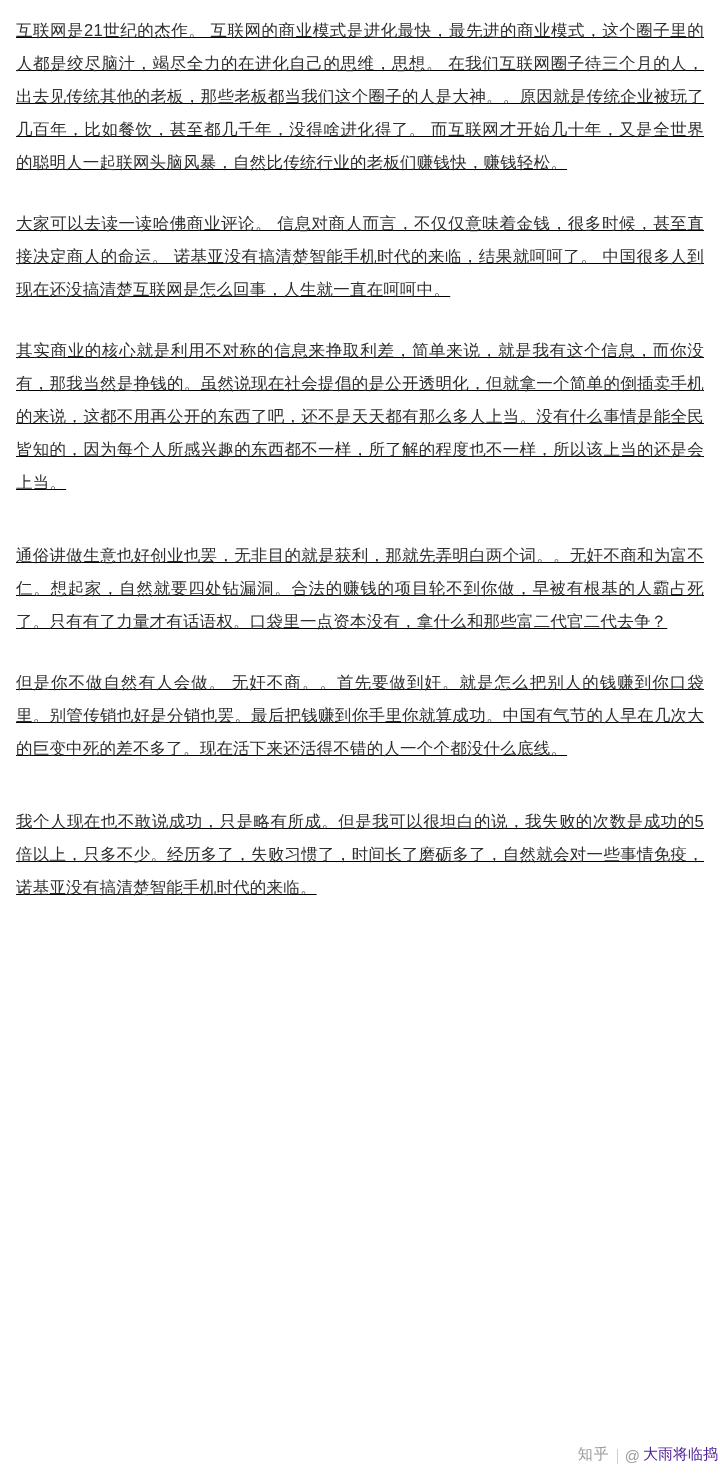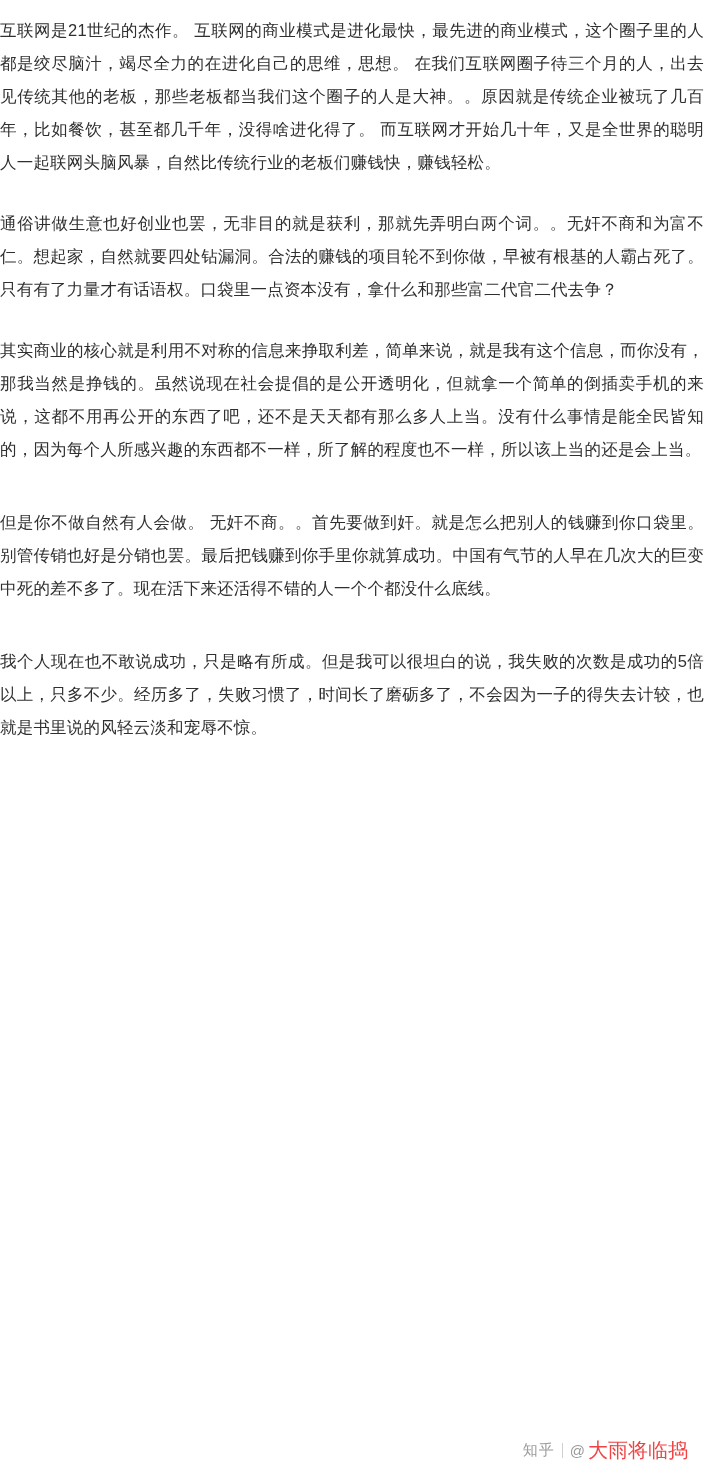--- a/index.html
+++ b/index.html
@@ -10,82 +10,84 @@
   body {
     width: 720px;
     font-family: "Liberation Sans", "DejaVu Sans", sans-serif;
   }
   .page {
     position: relative;
     width: 720px;
     min-height: 1478px;
     background: #ffffff;
     box-sizing: border-box;
-    padding: 14px 16px 0 0;
+    padding: 14px 16px 0 16px;
+    text-decoration: underline;
   }
   .article {
     display: block;
   }
   .para {
     font-size: 16.5px;
     line-height: 2.0;
     color: #2f2f2f;
     text-align: justify;
     text-justify: inter-character;
     margin: 0 0 28px 0;
     letter-spacing: 0.2px;
     white-space: pre-wrap;
   }
   .para.gap-large {
     margin-bottom: 40px;
   }
   .footer {
     position: absolute;
-    right: 32px;
+    right: 2px;
     bottom: 14px;
     display: flex;
-    align-items: center;
+    align-items: flex-end;
     gap: 7px;
     color: #9b9b9b;
     font-size: 15px;
   }
   .footer .logo {
     display: inline-flex;
     align-items: center;
     color: #9b9b9b;
     font-size: 15px;
     letter-spacing: 1px;
   }
   .footer .sep {
     display: inline-block;
     width: 1px;
     height: 15px;
     background: #cfcfcf;
   }
   .footer .author {
-    color: #ef4444;
-    font-size: 20px;
+    color: #4c1d95;
+    font-size: 15px;
   }
   .footer .at {
     color: #9b9b9b;
     font-size: 15px;
     margin-right: -4px;
   }
 </style>
 </head>
 <body>
 
 <div class="page">
 
   <div class="article">
     <p class="para">互联网是21世纪的杰作。 互联网的商业模式是进化最快，最先进的商业模式，这个圈子里的人都是绞尽脑汁，竭尽全力的在进化自己的思维，思想。 在我们互联网圈子待三个月的人，出去见传统其他的老板，那些老板都当我们这个圈子的人是大神。。原因就是传统企业被玩了几百年，比如餐饮，甚至都几千年，没得啥进化得了。 而互联网才开始几十年，又是全世界的聪明人一起联网头脑风暴，自然比传统行业的老板们赚钱快，赚钱轻松。</p>
+    <p class="para">大家可以去读一读哈佛商业评论。 信息对商人而言，不仅仅意味着金钱，很多时候，甚至直接决定商人的命运。 诺基亚没有搞清楚智能手机时代的来临，结果就呵呵了。 中国很多人到现在还没搞清楚互联网是怎么回事，人生就一直在呵呵中。</p>
+    <p class="para gap-large">其实商业的核心就是利用不对称的信息来挣取利差，简单来说，就是我有这个信息，而你没有，那我当然是挣钱的。虽然说现在社会提倡的是公开透明化，但就拿一个简单的倒插卖手机的来说，这都不用再公开的东西了吧，还不是天天都有那么多人上当。没有什么事情是能全民皆知的，因为每个人所感兴趣的东西都不一样，所了解的程度也不一样，所以该上当的还是会上当。</p>
     <p class="para">通俗讲做生意也好创业也罢，无非目的就是获利，那就先弄明白两个词。。无奸不商和为富不仁。想起家，自然就要四处钻漏洞。合法的赚钱的项目轮不到你做，早被有根基的人霸占死了。只有有了力量才有话语权。口袋里一点资本没有，拿什么和那些富二代官二代去争？</p>
-    <p class="para gap-large">其实商业的核心就是利用不对称的信息来挣取利差，简单来说，就是我有这个信息，而你没有，那我当然是挣钱的。虽然说现在社会提倡的是公开透明化，但就拿一个简单的倒插卖手机的来说，这都不用再公开的东西了吧，还不是天天都有那么多人上当。没有什么事情是能全民皆知的，因为每个人所感兴趣的东西都不一样，所了解的程度也不一样，所以该上当的还是会上当。</p>
     <p class="para gap-large">但是你不做自然有人会做。 无奸不商。。首先要做到奸。就是怎么把别人的钱赚到你口袋里。别管传销也好是分销也罢。最后把钱赚到你手里你就算成功。中国有气节的人早在几次大的巨变中死的差不多了。现在活下来还活得不错的人一个个都没什么底线。</p>
-    <p class="para gap-large">我个人现在也不敢说成功，只是略有所成。但是我可以很坦白的说，我失败的次数是成功的5倍以上，只多不少。经历多了，失败习惯了，时间长了磨砺多了，不会因为一子的得失去计较，也就是书里说的风轻云淡和宠辱不惊。</p>
+    <p class="para gap-large">我个人现在也不敢说成功，只是略有所成。但是我可以很坦白的说，我失败的次数是成功的5倍以上，只多不少。经历多了，失败习惯了，时间长了磨砺多了，自然就会对一些事情免疫，诺基亚没有搞清楚智能手机时代的来临。</p>
   </div>
 
   <div class="footer">
     <span class="logo">知乎</span>
     <span class="sep"></span>
     <span class="at">@</span>
     <span class="author">大雨将临捣</span>
   </div>
 
 </div>

